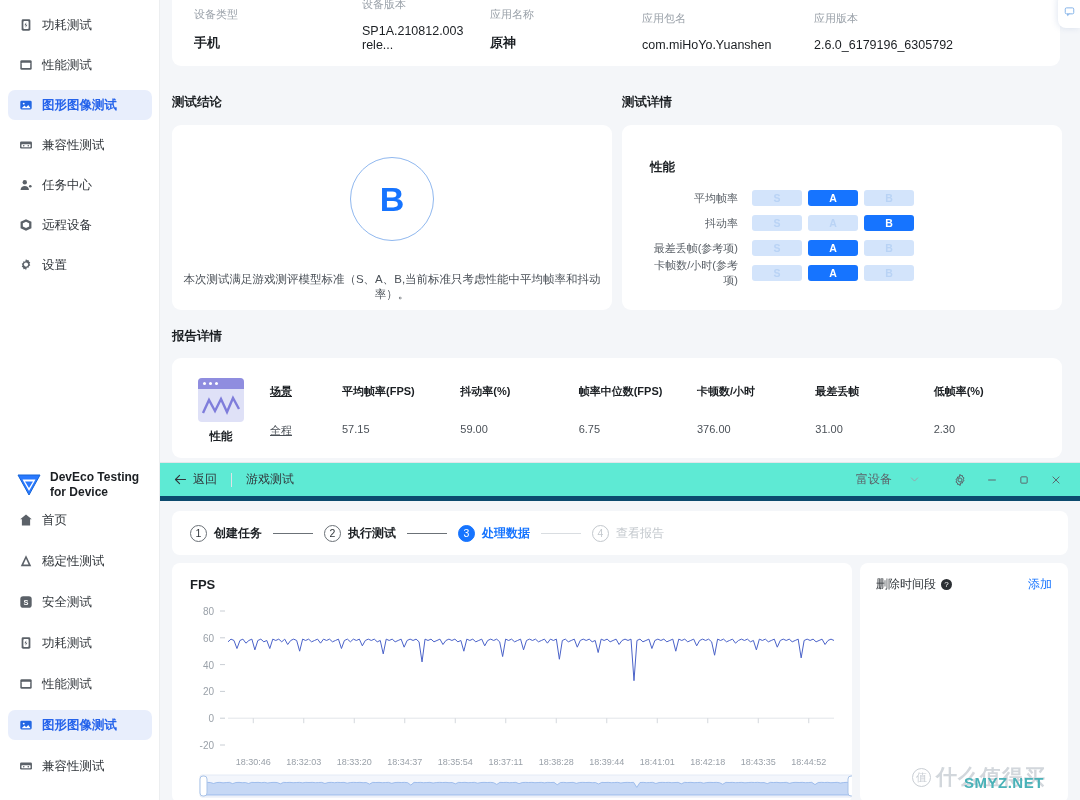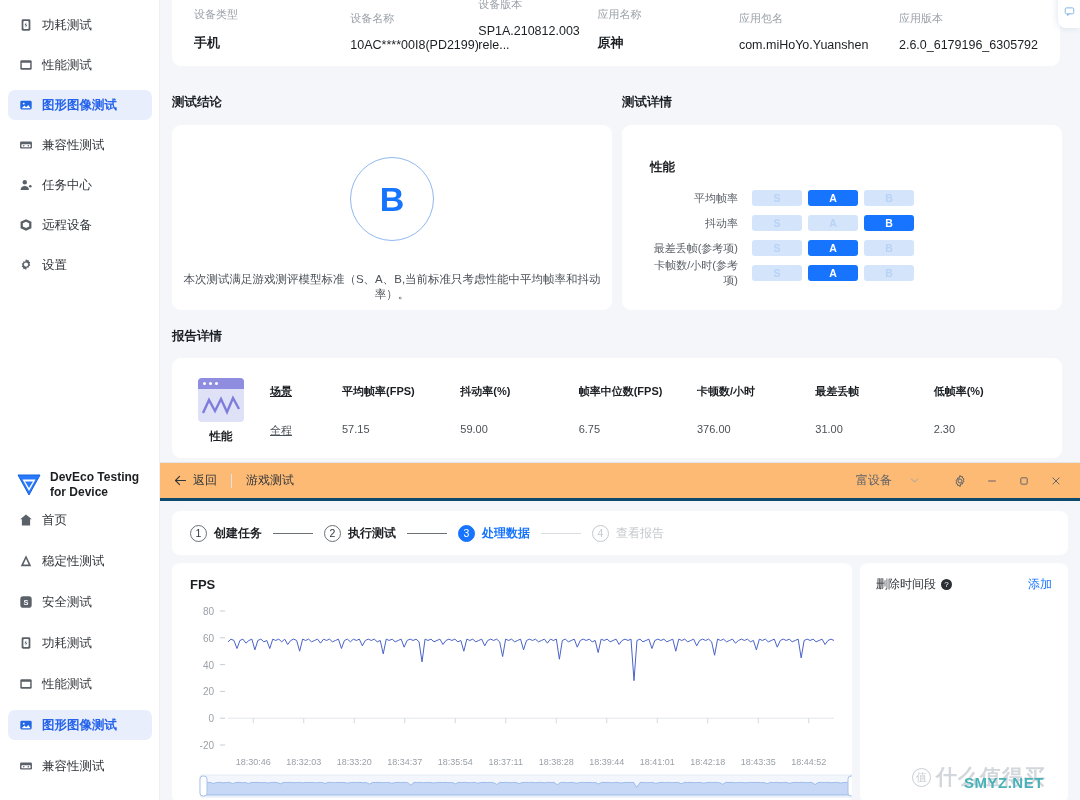--- a/index.html
+++ b/index.html
@@ -104,23 +104,23 @@
   .rep-th { color: #1b1f23; font-weight: 700; padding: 26px 0 0 0; }
   .rep-td { color: #4b5158; padding: 24px 0 0 0; }
   .rep-th:first-child, .rep-td:first-child { flex: 0 0 72px; text-align: left; text-decoration: underline; }
 
   
   .lower {
     position: absolute; left: 160px; top: 462px; width: 920px; height: 338px;
     background: #f4f6f9; border-top: 1px solid #e3e6ea;
   }
   .titlebar {
-    position: relative; height: 38px; background: #fdba74;
+    position: relative; height: 38px; background: #5eead4;
     display: flex; align-items: center; padding: 0 8px 0 14px;
-    border-bottom: 3px solid #0c4a6e;
+    border-bottom: 5px solid #0c4a6e;
     font-family: Liberation Mono, monospace;
   }
   .tb-back { display: flex; align-items: center; gap: 6px; font-size: 12px; color: #31363b; cursor: pointer; }
   .tb-sep { width: 1px; height: 14px; background: #dfe2e6; margin: 0 14px; }
   .tb-title { font-size: 12px; color: #31363b; }
   .tb-right { margin-left: auto; display: flex; align-items: center; gap: 0; }
   .tb-device { font-size: 12px; color: #5b6168; margin-right: 6px; }
   .tb-btn {
     width: 32px; height: 28px; display: flex; align-items: center; justify-content: center;
     cursor: pointer; color: #5b6168;
@@ -353,24 +353,20 @@
       </div>
     </div>
   </div>
 
   <div class="upper">
 
     <div class="devinfo">
       <div class="dev-col" style="width:168px">
         <span class="dev-k">设备类型</span>
         <span class="dev-v strong">手机</span>
-      </div>
-      <div class="dev-col" style="width:128px">
-        <span class="dev-k">设备名称</span>
-        <span class="dev-v">10AC****00I8(PD2199)</span>
       </div>
       <div class="dev-col" style="width:128px">
         <span class="dev-k">设备版本</span>
         <span class="dev-v">SP1A.210812.003 rele...</span>
       </div>
       <div class="dev-col" style="width:152px">
         <span class="dev-k">应用名称</span>
         <span class="dev-v strong">原神</span>
       </div>
       <div class="dev-col" style="width:172px">

